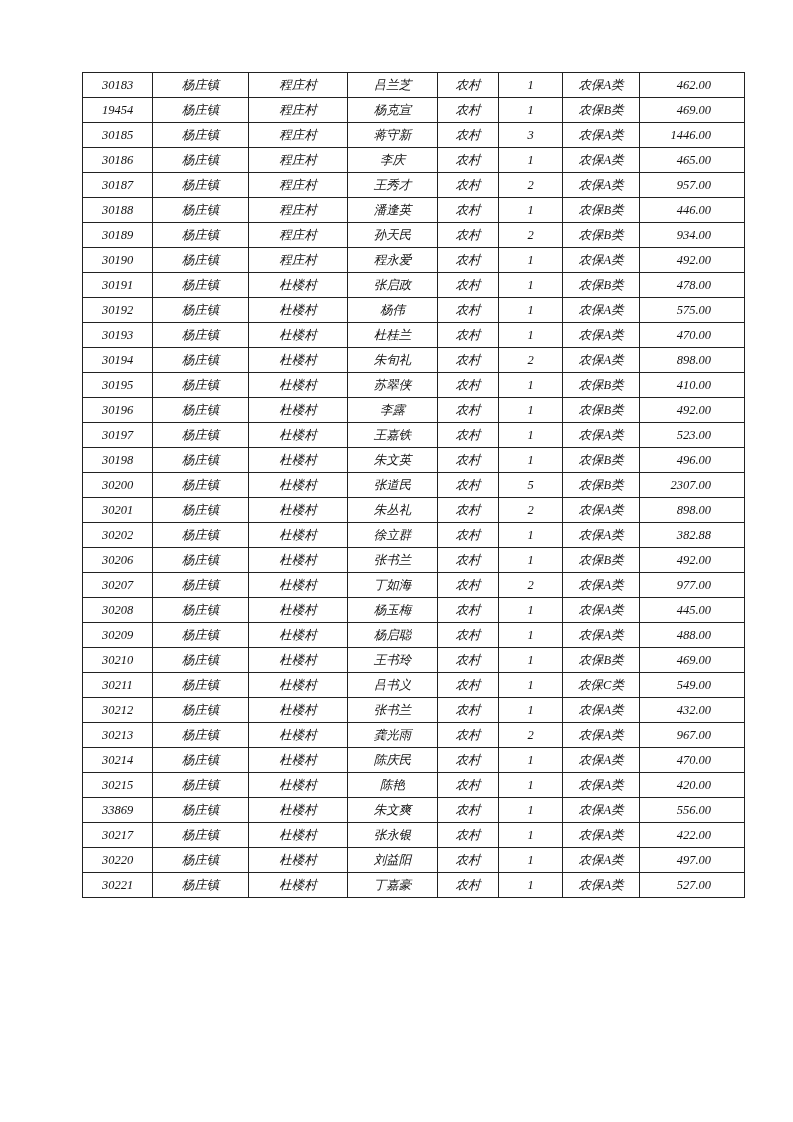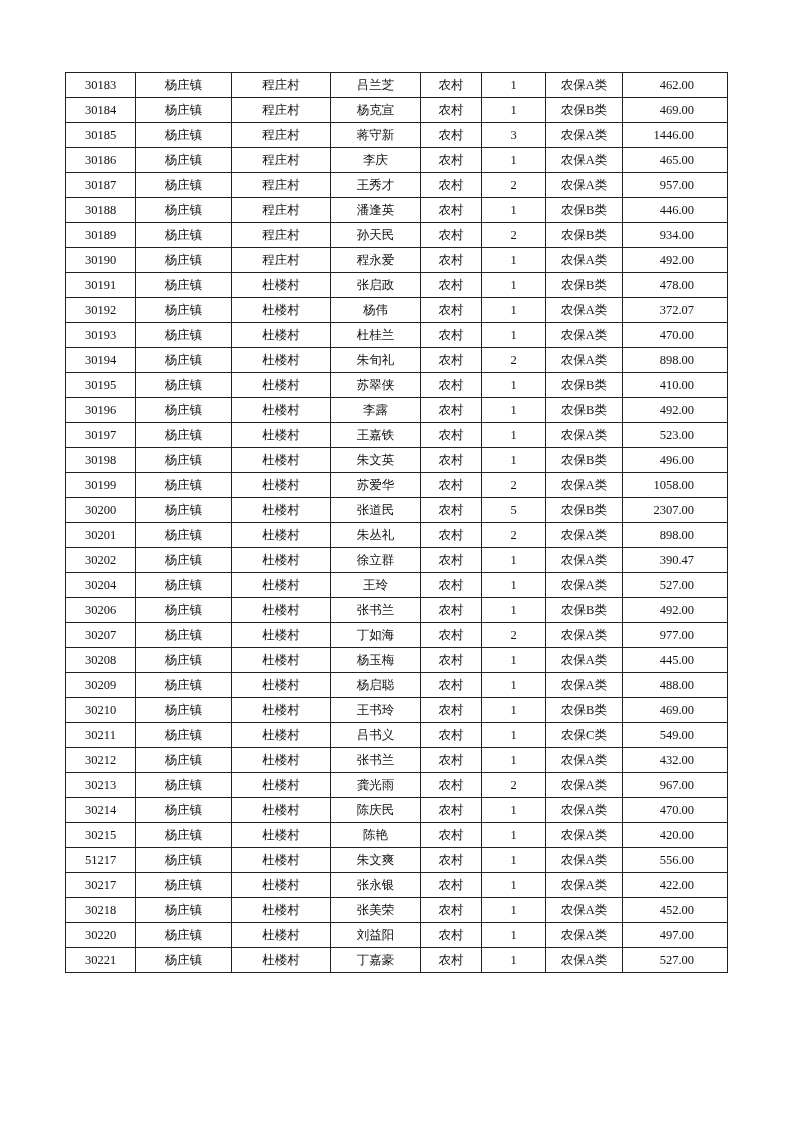--- a/index.html
+++ b/index.html
@@ -11,25 +11,26 @@
   }
   .page {
     position: relative;
     width: 793px;
     height: 1122px;
     background: #ffffff;
     overflow: hidden;
   }
   table.data-table {
     position: absolute;
-    left: 65px;
+    left: 82px;
     top: 72px;
     width: 662px;
     border-collapse: collapse;
     table-layout: fixed;
+    font-style: italic;
   }
   table.data-table td {
     border: 1px solid #222222;
     height: 24px;
     padding: 0;
     font-size: 12.5px;
     line-height: 24px;
     color: #111111;
     text-align: center;
     white-space: nowrap;
@@ -61,21 +62,21 @@
           <td class="col-id">30183</td>
           <td class="col-town">杨庄镇</td>
           <td class="col-village">程庄村</td>
           <td class="col-name">吕兰芝</td>
           <td class="col-type">农村</td>
           <td class="col-count">1</td>
           <td class="col-category">农保A类</td>
           <td class="col-amount">462.00</td>
         </tr>
         <tr>
-          <td class="col-id">30184</td>
+          <td class="col-id">19454</td>
           <td class="col-town">杨庄镇</td>
           <td class="col-village">程庄村</td>
           <td class="col-name">杨克宣</td>
           <td class="col-type">农村</td>
           <td class="col-count">1</td>
           <td class="col-category">农保B类</td>
           <td class="col-amount">469.00</td>
         </tr>
         <tr>
           <td class="col-id">30185</td>
@@ -148,21 +149,21 @@
           <td class="col-amount">478.00</td>
         </tr>
         <tr>
           <td class="col-id">30192</td>
           <td class="col-town">杨庄镇</td>
           <td class="col-village">杜楼村</td>
           <td class="col-name">杨伟</td>
           <td class="col-type">农村</td>
           <td class="col-count">1</td>
           <td class="col-category">农保A类</td>
-          <td class="col-amount">372.07</td>
+          <td class="col-amount">575.00</td>
         </tr>
         <tr>
           <td class="col-id">30193</td>
           <td class="col-town">杨庄镇</td>
           <td class="col-village">杜楼村</td>
           <td class="col-name">杜桂兰</td>
           <td class="col-type">农村</td>
           <td class="col-count">1</td>
           <td class="col-category">农保A类</td>
           <td class="col-amount">470.00</td>
@@ -211,30 +212,20 @@
           <td class="col-id">30198</td>
           <td class="col-town">杨庄镇</td>
           <td class="col-village">杜楼村</td>
           <td class="col-name">朱文英</td>
           <td class="col-type">农村</td>
           <td class="col-count">1</td>
           <td class="col-category">农保B类</td>
           <td class="col-amount">496.00</td>
         </tr>
         <tr>
-          <td class="col-id">30199</td>
-          <td class="col-town">杨庄镇</td>
-          <td class="col-village">杜楼村</td>
-          <td class="col-name">苏爱华</td>
-          <td class="col-type">农村</td>
-          <td class="col-count">2</td>
-          <td class="col-category">农保A类</td>
-          <td class="col-amount">1058.00</td>
-        </tr>
-        <tr>
           <td class="col-id">30200</td>
           <td class="col-town">杨庄镇</td>
           <td class="col-village">杜楼村</td>
           <td class="col-name">张道民</td>
           <td class="col-type">农村</td>
           <td class="col-count">5</td>
           <td class="col-category">农保B类</td>
           <td class="col-amount">2307.00</td>
         </tr>
         <tr>
@@ -248,31 +239,21 @@
           <td class="col-amount">898.00</td>
         </tr>
         <tr>
           <td class="col-id">30202</td>
           <td class="col-town">杨庄镇</td>
           <td class="col-village">杜楼村</td>
           <td class="col-name">徐立群</td>
           <td class="col-type">农村</td>
           <td class="col-count">1</td>
           <td class="col-category">农保A类</td>
-          <td class="col-amount">390.47</td>
-        </tr>
-        <tr>
-          <td class="col-id">30204</td>
-          <td class="col-town">杨庄镇</td>
-          <td class="col-village">杜楼村</td>
-          <td class="col-name">王玲</td>
-          <td class="col-type">农村</td>
-          <td class="col-count">1</td>
-          <td class="col-category">农保A类</td>
-          <td class="col-amount">527.00</td>
+          <td class="col-amount">382.88</td>
         </tr>
         <tr>
           <td class="col-id">30206</td>
           <td class="col-town">杨庄镇</td>
           <td class="col-village">杜楼村</td>
           <td class="col-name">张书兰</td>
           <td class="col-type">农村</td>
           <td class="col-count">1</td>
           <td class="col-category">农保B类</td>
           <td class="col-amount">492.00</td>
@@ -361,48 +342,38 @@
           <td class="col-id">30215</td>
           <td class="col-town">杨庄镇</td>
           <td class="col-village">杜楼村</td>
           <td class="col-name">陈艳</td>
           <td class="col-type">农村</td>
           <td class="col-count">1</td>
           <td class="col-category">农保A类</td>
           <td class="col-amount">420.00</td>
         </tr>
         <tr>
-          <td class="col-id">51217</td>
+          <td class="col-id">33869</td>
           <td class="col-town">杨庄镇</td>
           <td class="col-village">杜楼村</td>
           <td class="col-name">朱文爽</td>
           <td class="col-type">农村</td>
           <td class="col-count">1</td>
           <td class="col-category">农保A类</td>
           <td class="col-amount">556.00</td>
         </tr>
         <tr>
           <td class="col-id">30217</td>
           <td class="col-town">杨庄镇</td>
           <td class="col-village">杜楼村</td>
           <td class="col-name">张永银</td>
           <td class="col-type">农村</td>
           <td class="col-count">1</td>
           <td class="col-category">农保A类</td>
           <td class="col-amount">422.00</td>
-        </tr>
-        <tr>
-          <td class="col-id">30218</td>
-          <td class="col-town">杨庄镇</td>
-          <td class="col-village">杜楼村</td>
-          <td class="col-name">张美荣</td>
-          <td class="col-type">农村</td>
-          <td class="col-count">1</td>
-          <td class="col-category">农保A类</td>
-          <td class="col-amount">452.00</td>
         </tr>
         <tr>
           <td class="col-id">30220</td>
           <td class="col-town">杨庄镇</td>
           <td class="col-village">杜楼村</td>
           <td class="col-name">刘益阳</td>
           <td class="col-type">农村</td>
           <td class="col-count">1</td>
           <td class="col-category">农保A类</td>
           <td class="col-amount">497.00</td>

